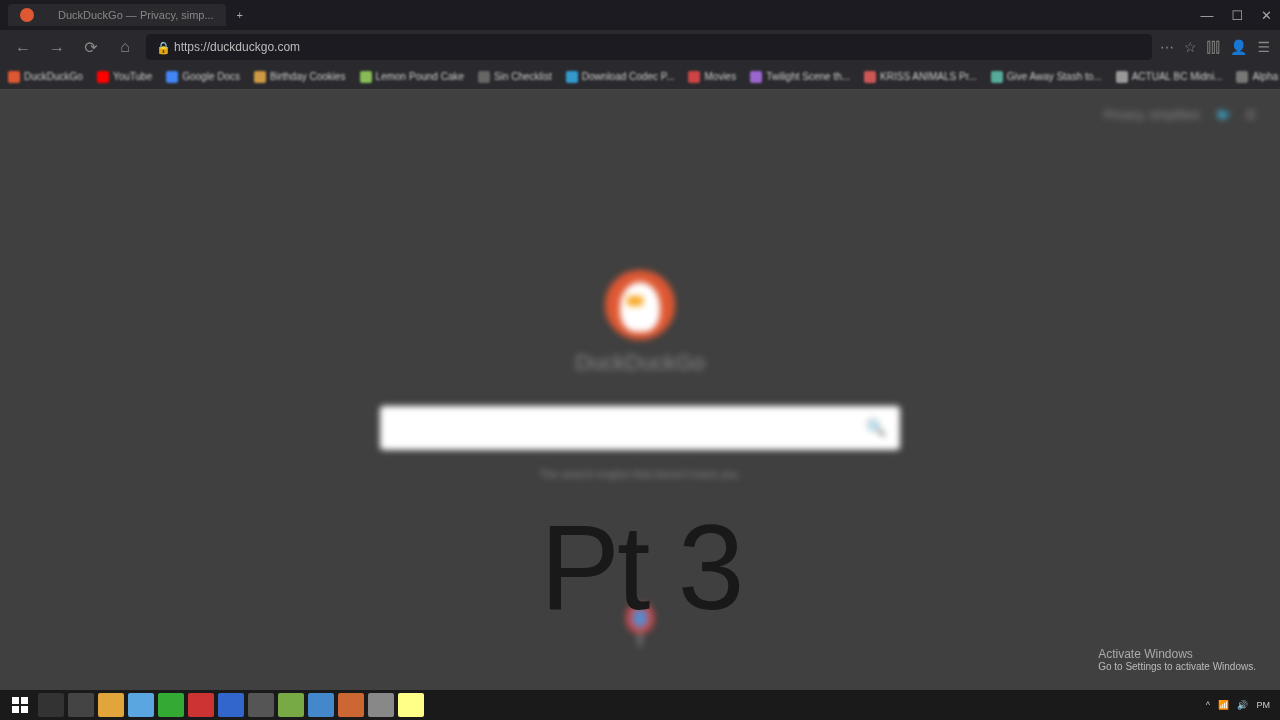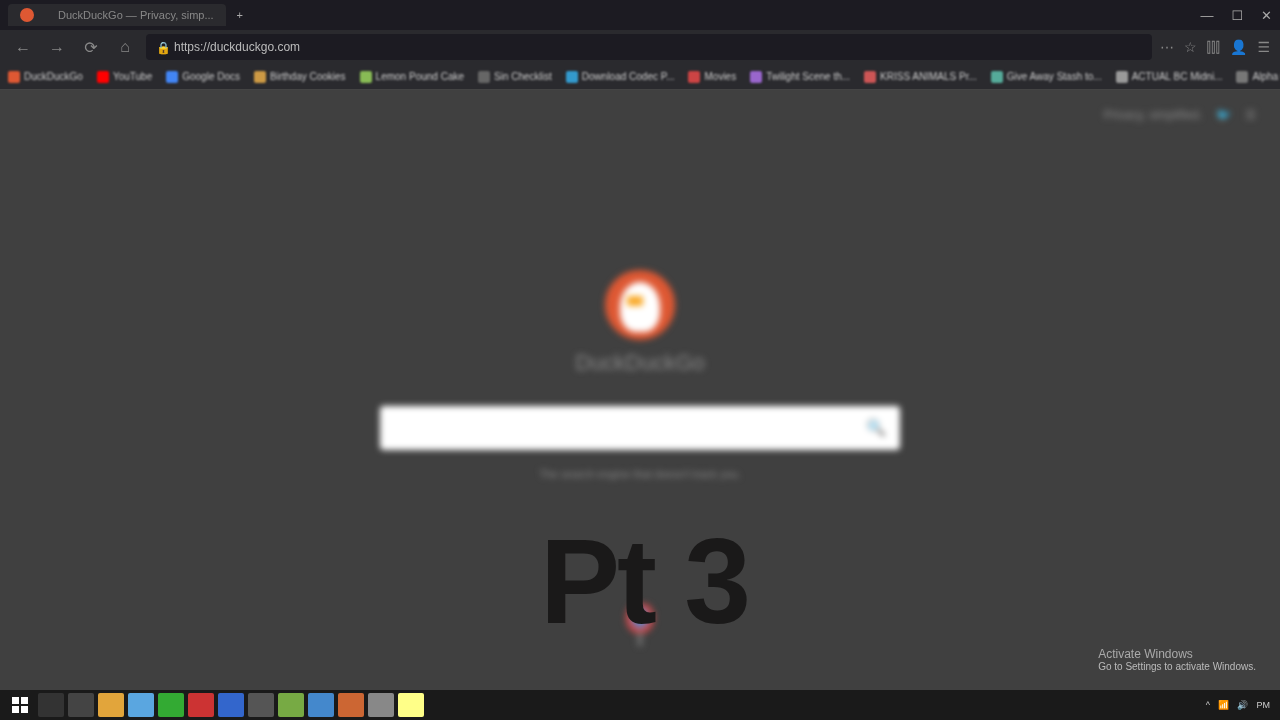--- a/index.html
+++ b/index.html
@@ -27,21 +27,21 @@
 .ddg-logo::after{content:"";width:16px;height:10px;background:#f9a825;position:absolute;top:22px;left:18px;border-radius:2px}
 .ddg-name{color:#888;font-size:22px;margin-bottom:30px}
 .search-box{width:520px;height:44px;background:#fff;border-radius:4px;box-shadow:0 1px 3px rgba(0,0,0,.1);margin:0 auto;display:flex;align-items:center;padding:0 14px}
 .search-icon{width:20px;height:20px;margin-left:auto;color:#aaa}
 .tagline{margin-top:18px;color:#888;font-size:11px}
 .activate{position:absolute;bottom:18px;right:24px;text-align:left;color:#aaa;font-size:12px}
 .activate-sub{font-size:10px;color:#bbb}
 .overlay{position:absolute;inset:0;pointer-events:none;z-index:10}
 .t1{position:absolute;top:50px;left:60px;font-size:170px;font-weight:900;color:#1a1919;letter-spacing:-6px;font-family:Arial,sans-serif}
 .t2{position:absolute;top:270px;left:150px;font-size:150px;font-weight:900;color:#1a1919;letter-spacing:-4px}
-.t3{position:absolute;top:512px;left:540px;font-size:120px;font-weight:700;color:#1a1919;letter-spacing:-3px}
+.t3{position:absolute;top:498px;left:540px;font-size:120px;font-weight:400;color:#1a1919;letter-spacing:-3px}
 .balloon{position:absolute;bottom:40px;left:50%;transform:translateX(-50%);width:36px;height:46px}
 .balloon svg{filter:blur(1px)}
 .taskbar{position:absolute;bottom:0;left:0;right:0;height:30px;background:#1a1a1a;display:flex;align-items:center;padding:0 6px;gap:4px;filter:blur(0.6px)}
 .start{width:28px;height:24px;display:flex;align-items:center;justify-content:center}
 .task-ico{width:26px;height:24px;border-radius:2px}
 .tray{margin-left:auto;display:flex;align-items:center;gap:8px;color:#ccc;font-size:9px;padding-right:4px}
 </style>
 </head>
 <body>
 

